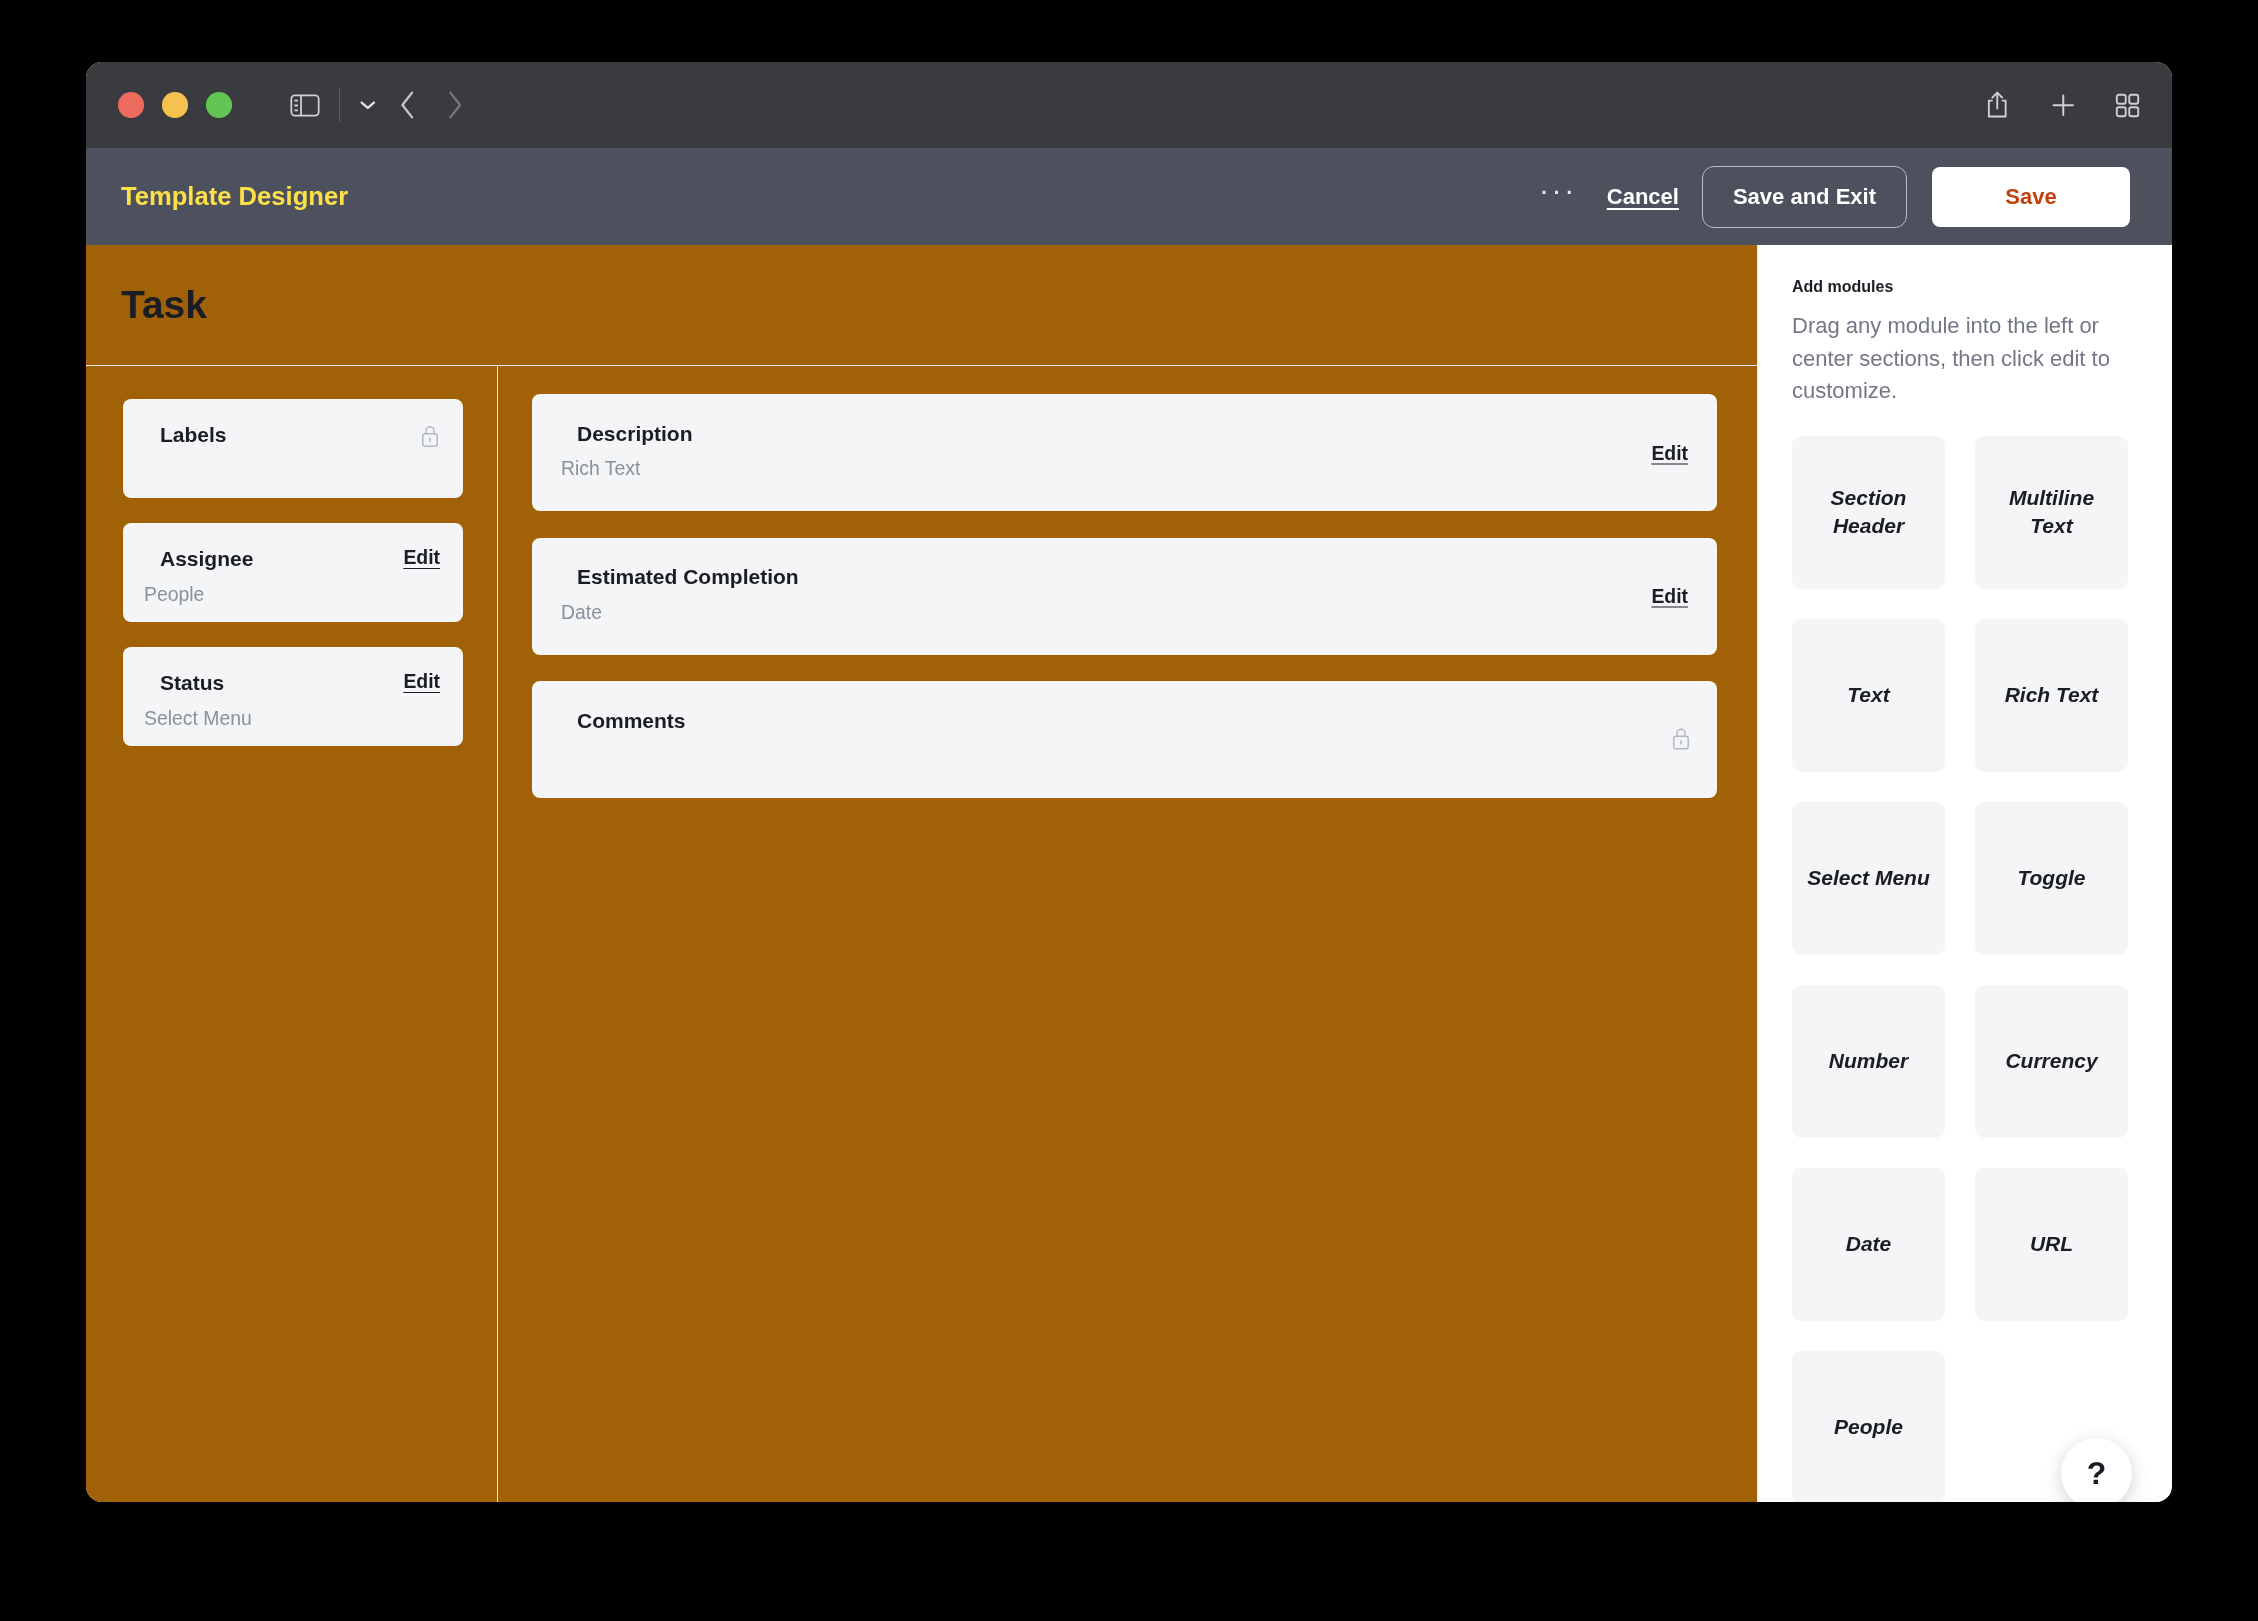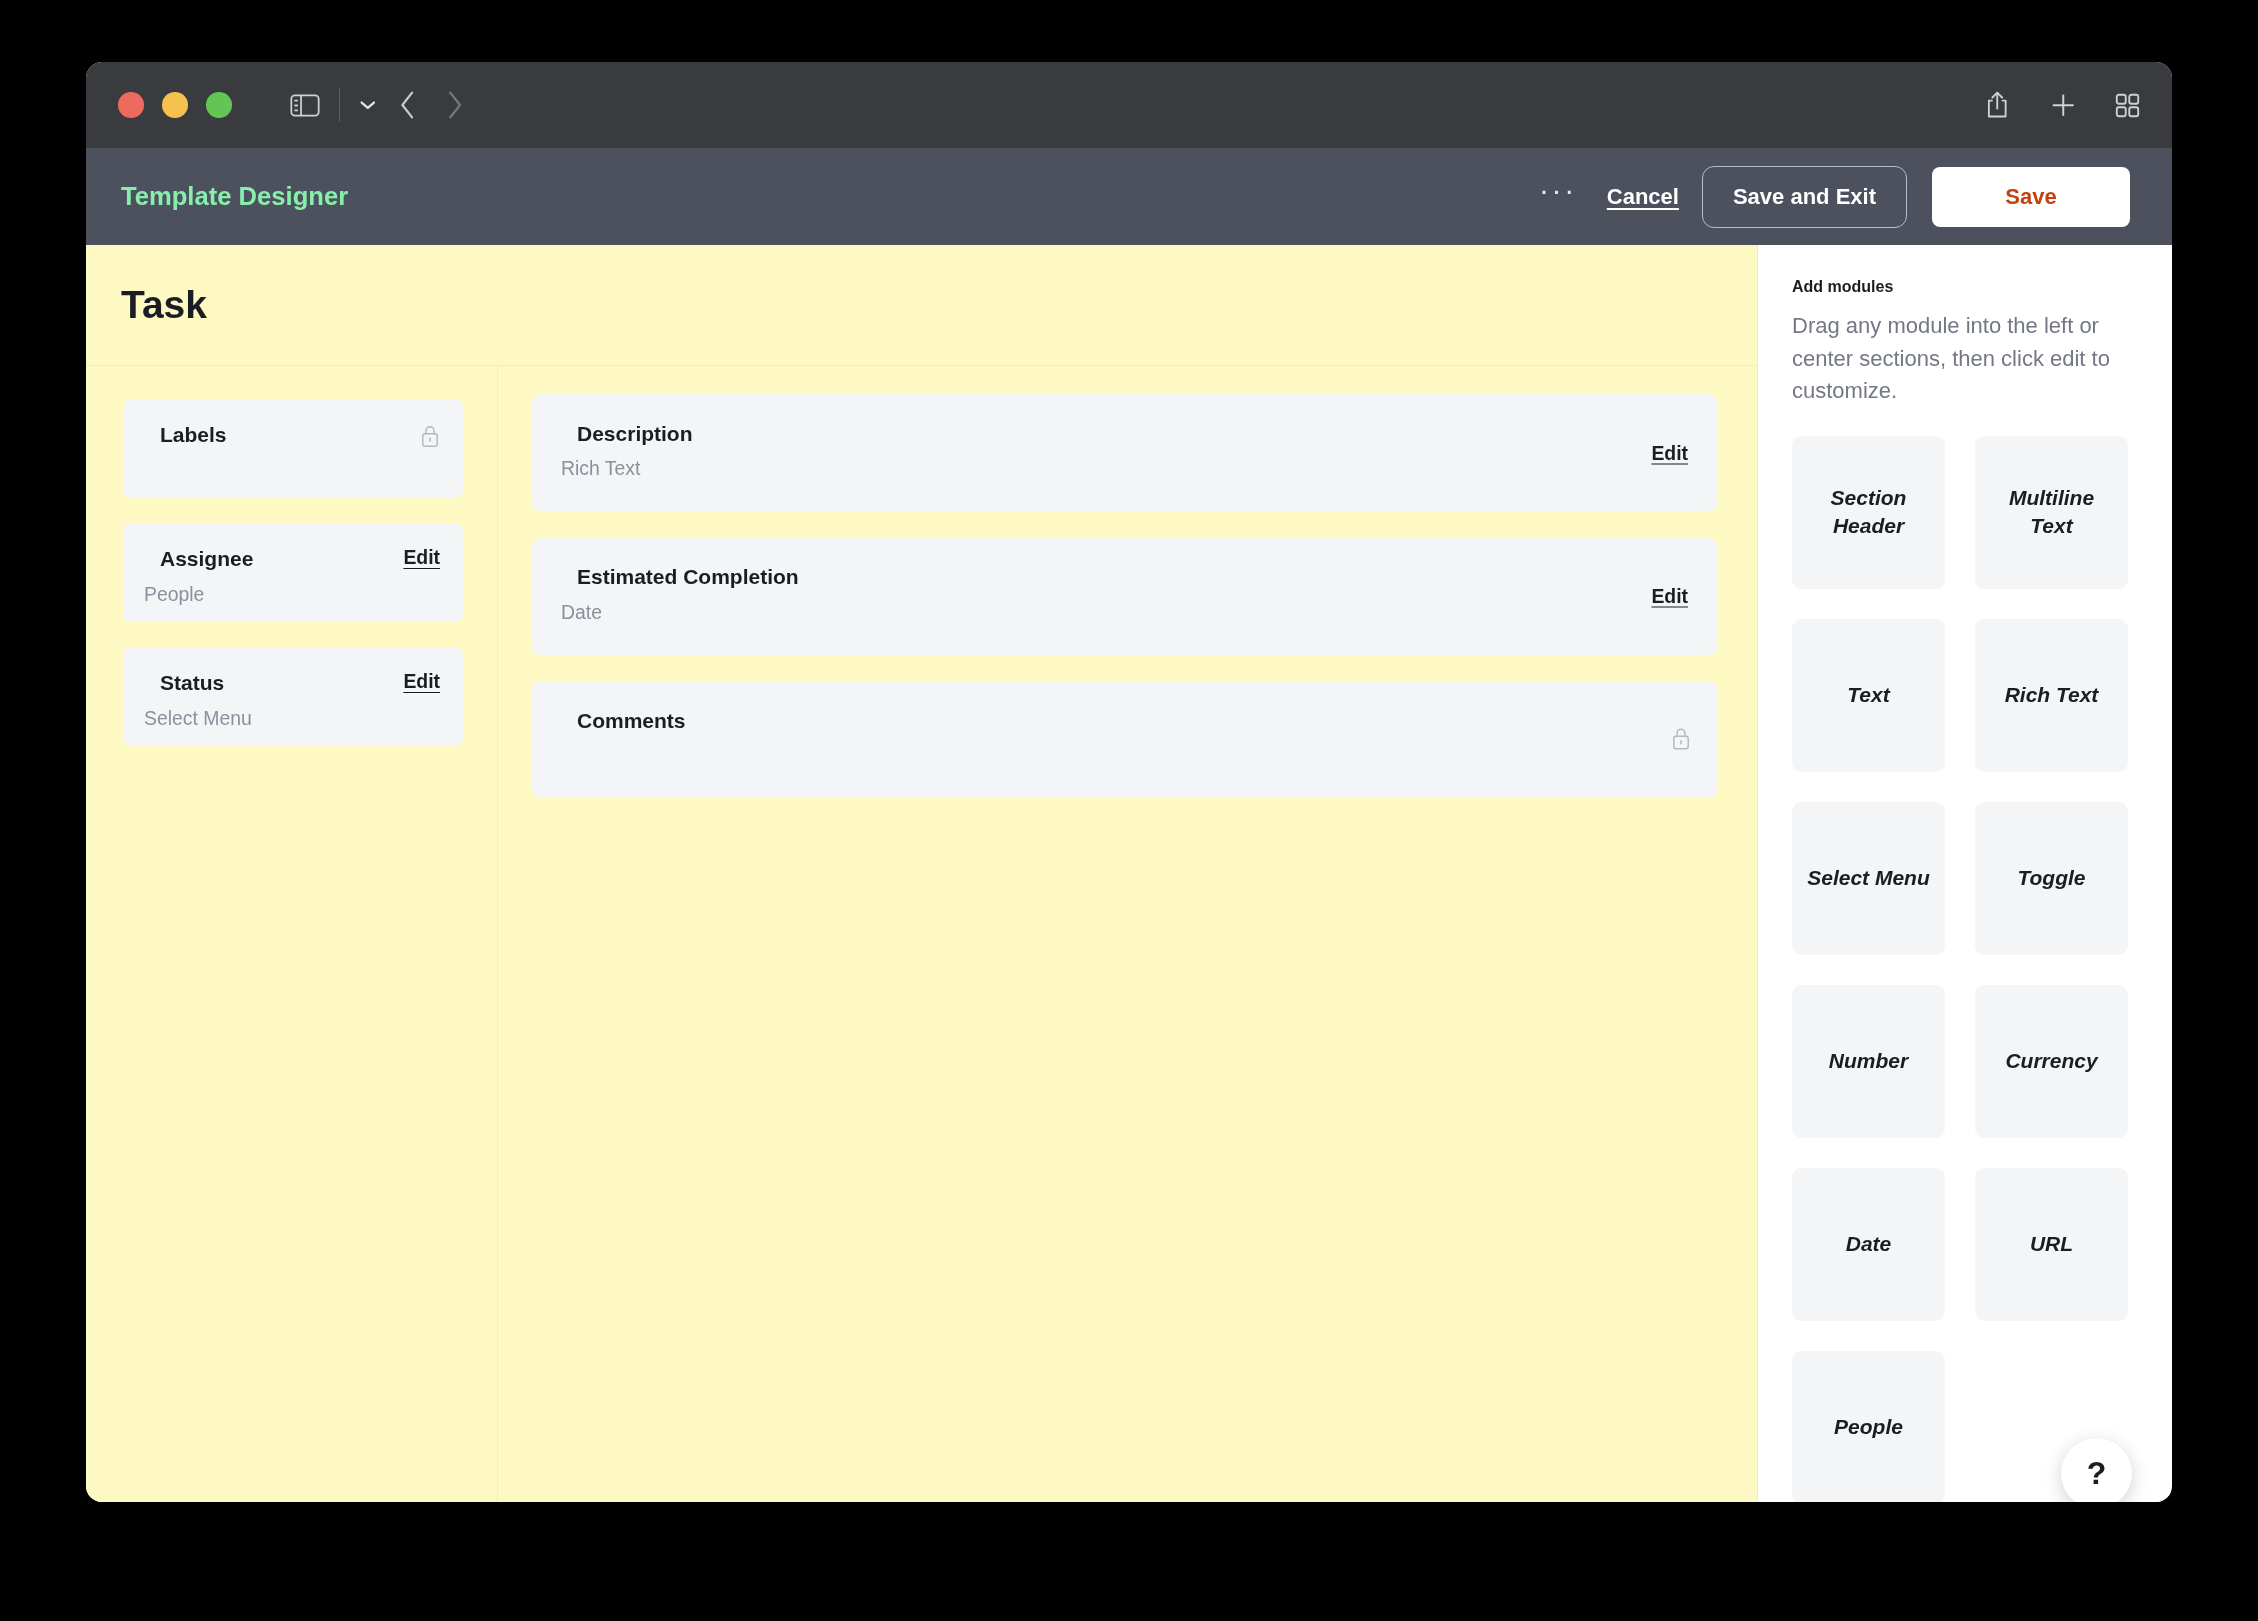--- a/index.html
+++ b/index.html
@@ -50,21 +50,21 @@
 
   
   #app-header {
     height: 97px;
     background: #4d515e;
     display: flex;
     align-items: center;
     padding: 0 42px 0 35px;
   }
   #app-title {
-    color: #86efac;
+    color: #fde047;
     font-size: 25.6px;
     font-weight: bold;
     margin-left: 0;
   }
   .hdr-right { margin-left: auto; display: flex; align-items: center; }
   #header-more {
     color: #e6e7ea; font-size: 30px; line-height: 10.6px;
     letter-spacing: 2.6px; padding-bottom: 12.4px;
     margin-right: 30px;
   }
@@ -87,21 +87,21 @@
   }
 
   
   #body-area {
     display: flex;
     height: calc(1440px - 86px - 97px);
   }
   #canvas {
     width: 1672px;
     display: flex; flex-direction: column;
-    background: #fef9c3;
+    background: #a16207;
     border-right: 0.9px solid #e7e8eb;
   }
   #canvas-title-row {
     height: 121px;
     display: flex; align-items: center;
     padding-left: 35px;
     border-bottom: 0.9px solid #e7e8eb;
   }
   #page-title { font-size: 39px; font-weight: bold; color: #1b1d24; }
 

